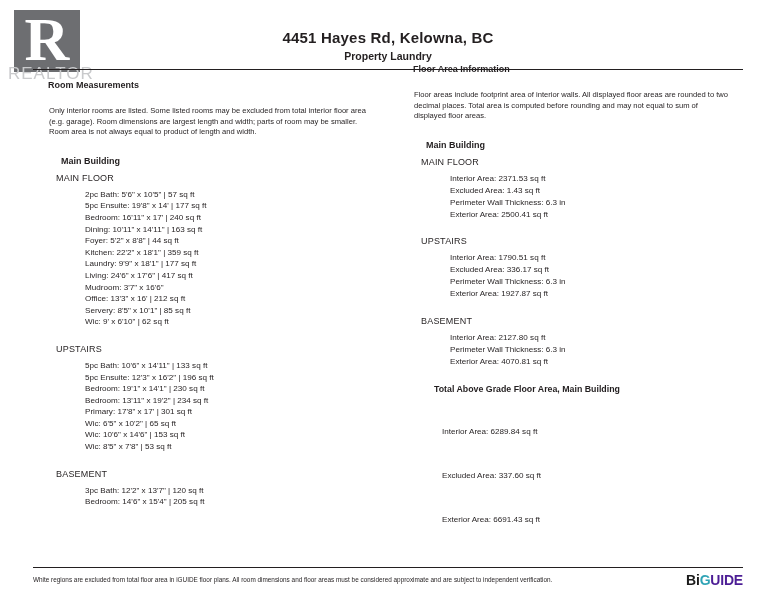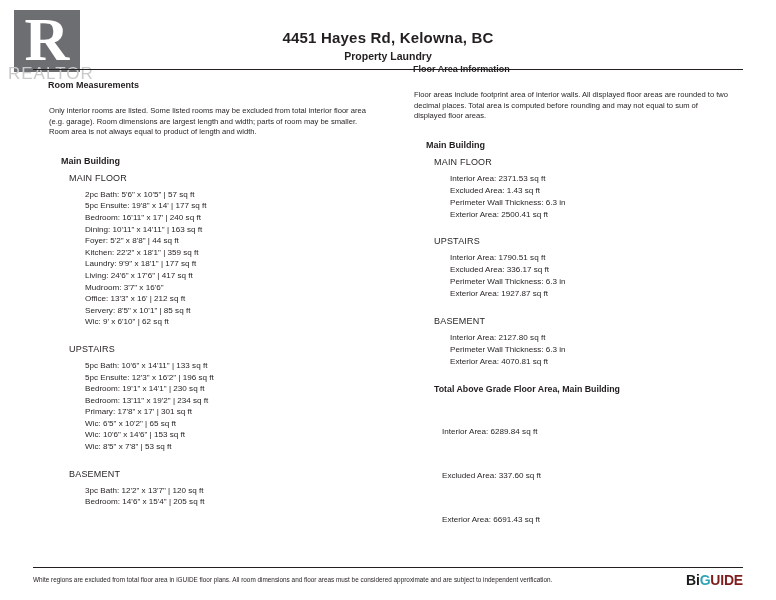--- a/index.html
+++ b/index.html
@@ -114,21 +114,21 @@
     margin-top: 18px;
   }
   .building-title {
     font-size: 9px;
     font-weight: bold;
     margin-left: 28px;
     margin-bottom: 7px;
   }
   .floor-title {
     font-size: 9px;
-    margin-left: 36px;
+    margin-left: 23px;
     margin-bottom: 6px;
     letter-spacing: 0.2px;
   }
   .room-list {
     list-style: none;
     margin: 0 0 0 0;
     padding: 0;
   }
   .room-list li {
     font-size: 8.1px;
@@ -178,21 +178,21 @@
   }
   .footer-brand {
     position: absolute;
     right: 33px;
     bottom: 12px;
     font-size: 14px;
     font-weight: bold;
     letter-spacing: -0.2px;
   }
   .brand-bi { color: #1b1b1b; text-align: center; }
-  .brand-guide { color: #7f1d1d; }
+  .brand-guide { color: #4c1d95; }
   .brand-g { color: #2ea3b5; }
 </style>
 </head>
 <body>
 
 <div class="page">
 
   <div class="logo-wrap">
     <div class="logo-r">R</div>
     <div class="logo-text">REALTOR</div>

